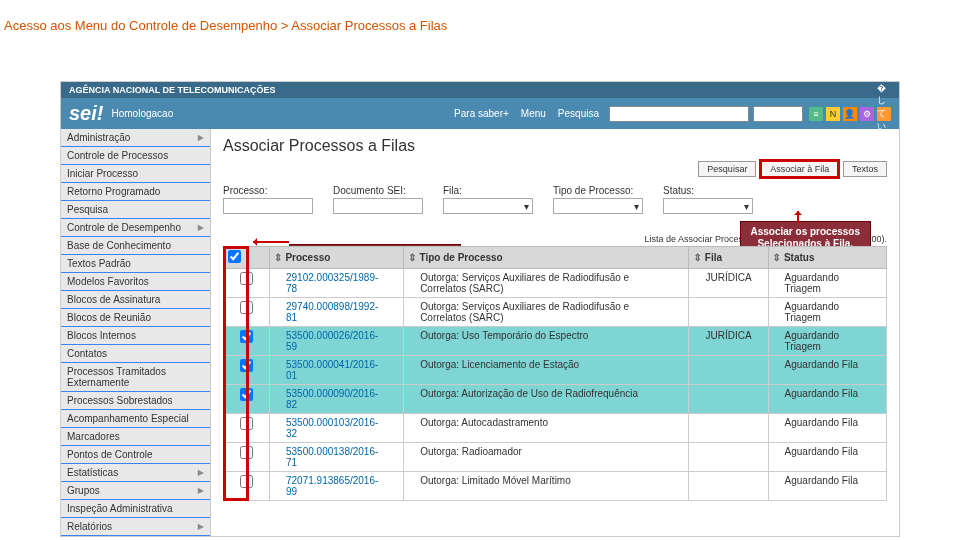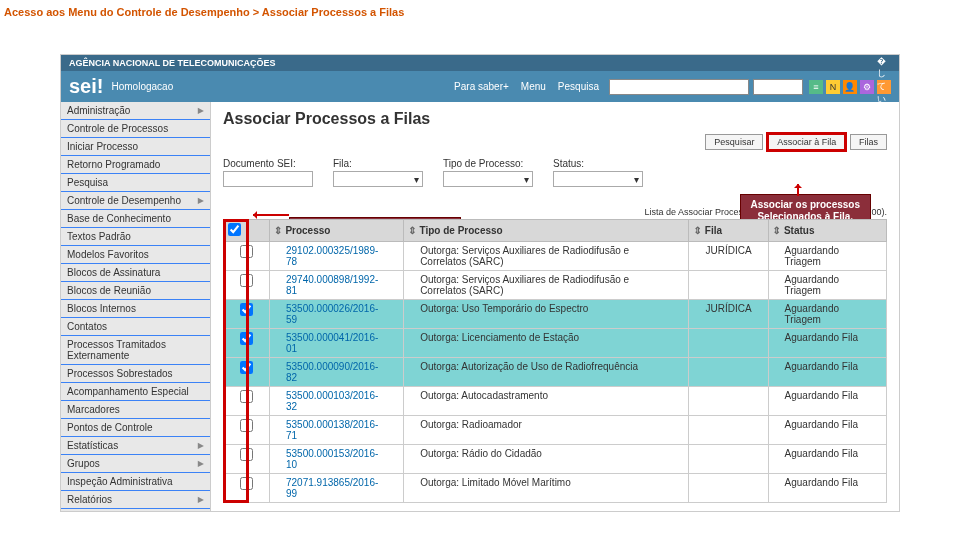--- a/index.html
+++ b/index.html
@@ -1,40 +1,40 @@
 <!DOCTYPE html>
 <html><head>
 <meta charset="utf-8">
 <style>
 *{box-sizing:border-box;margin:0;padding:0;font-family:Arial,sans-serif}
 body{background:#fff;font-size:10px;color:#333}
-.breadcrumb{color:#d35400;font-size:11px;font-weight:bold;padding:6px 4px}
+.breadcrumb{color:#d35400;font-size:13px;font-weight:normal;padding:18px 4px}
 .app{margin:30px 60px 0 60px;border:1px solid #ccc}
 .topbar{background:#3a6a8a;color:#fff;font-size:9px;padding:3px 8px;font-weight:bold}
 .header{background:#4a8ab0;display:flex;align-items:center;padding:4px 8px;color:#fff}
-.logo{font-size:20px;font-weight:bold;margin-right:8px}
+.logo{font-size:20px;font-weight:bold;font-style:italic;margin-right:8px}
 .logo-dot{color:#fff}
 .env{color:#fff;font-size:10px}
 .spacer{flex:1}
 .hlink{color:#fff;font-size:10px;margin:0 6px;cursor:pointer}
 .search-box{background:#fff;border:1px solid #888;height:16px;width:140px;margin:0 4px}
 .unit-sel{background:#fff;border:1px solid #888;height:16px;width:50px;font-size:9px;padding:0 2px;display:flex;align-items:center;justify-content:space-between}
 .hicons{display:flex;gap:3px;margin-left:6px}
 .hicon{width:14px;height:14px;display:flex;align-items:center;justify-content:center;font-size:9px}
 .hi1{background:#5b8;color:#fff}
 .hi2{background:#fc3;color:#333}
 .hi3{background:#f80;color:#fff}
 .hi4{background:#a6d;color:#fff}
 .hi5{background:#f93;color:#fff}
 .body{display:flex}
 .sidebar{width:150px;background:#e8e8e8;border-right:1px solid #ccc}
 .menu-item{display:flex;justify-content:space-between;align-items:center;padding:3px 6px;border-bottom:1px solid #3b82f6;font-size:10px;color:#333;cursor:pointer}
 .arrow{color:#888;font-size:8px}
 .main{flex:1;padding:8px 12px;position:relative}
-.title{font-size:16px;font-weight:bold;margin-bottom:6px}
+.title{font-size:16px;font-weight:normal;margin-bottom:6px}
 .action-row{text-align:right;margin-bottom:8px}
 .btn{display:inline-block;border:1px solid #999;background:#f5f5f5;padding:2px 8px;font-size:9px;cursor:pointer;margin-left:2px}
 .btn.hl{outline:3px solid #c00;outline-offset:-1px}
 .filters{display:flex;gap:20px;margin-bottom:20px}
 .filter{display:flex;flex-direction:column;font-size:10px}
 .filter input,.filter .sel{border:1px solid #aaa;height:16px;width:90px;margin-top:2px}
 .filter .sel{display:flex;align-items:center;justify-content:flex-end;padding:0 3px}
 .callout{position:absolute;background:#8b2e3a;color:#fff;font-size:10px;font-weight:bold;padding:4px 10px;border:1px solid #600;white-space:nowrap}
 .c1{top:115px;left:78px}
 .c2{top:92px;right:28px;text-align:center;line-height:1.2}
@@ -154,23 +154,27 @@
         <div class="menu-item">
           <span>Relatórios</span>
           <span class="arrow">▶</span>
         </div>
       </div>
     <div class="main">
       <div class="title">Associar Processos a Filas</div>
       <div class="action-row">
         <span class="btn">Pesquisar</span>
         <span class="btn hl">Associar à Fila</span>
-        <span class="btn">Filas</span>
+        <span class="btn">Textos</span>
       </div>
       <div class="filters">
+        <div class="filter">
+            <span>Processo:</span>
+            <input style="">
+          </div>
         <div class="filter">
             <span>Documento SEI:</span>
             <input style="">
           </div>
         <div class="filter">
             <span>Fila:</span>
             <div class="sel">▾</div>
           </div>
         <div class="filter">
             <span>Tipo de Processo:</span>
@@ -245,27 +249,20 @@
               </tr>
               <tr>
                 <td class="chk"><input type="checkbox" style=""></td>
                 <td class="proc">53500.000138/2016-71</td>
                 <td>Outorga: Radioamador</td>
                 <td></td>
                 <td>Aguardando Fila</td>
               </tr>
               <tr>
                 <td class="chk"><input type="checkbox" style=""></td>
-                <td class="proc">53500.000153/2016-10</td>
-                <td>Outorga: Rádio do Cidadão</td>
-                <td></td>
-                <td>Aguardando Fila</td>
-              </tr>
-              <tr>
-                <td class="chk"><input type="checkbox" style=""></td>
                 <td class="proc">72071.913865/2016-99</td>
                 <td>Outorga: Limitado Móvel Marítimo</td>
                 <td></td>
                 <td>Aguardando Fila</td>
               </tr>
             </tbody>
         </table>
       </div>
     </div>
   </div>

